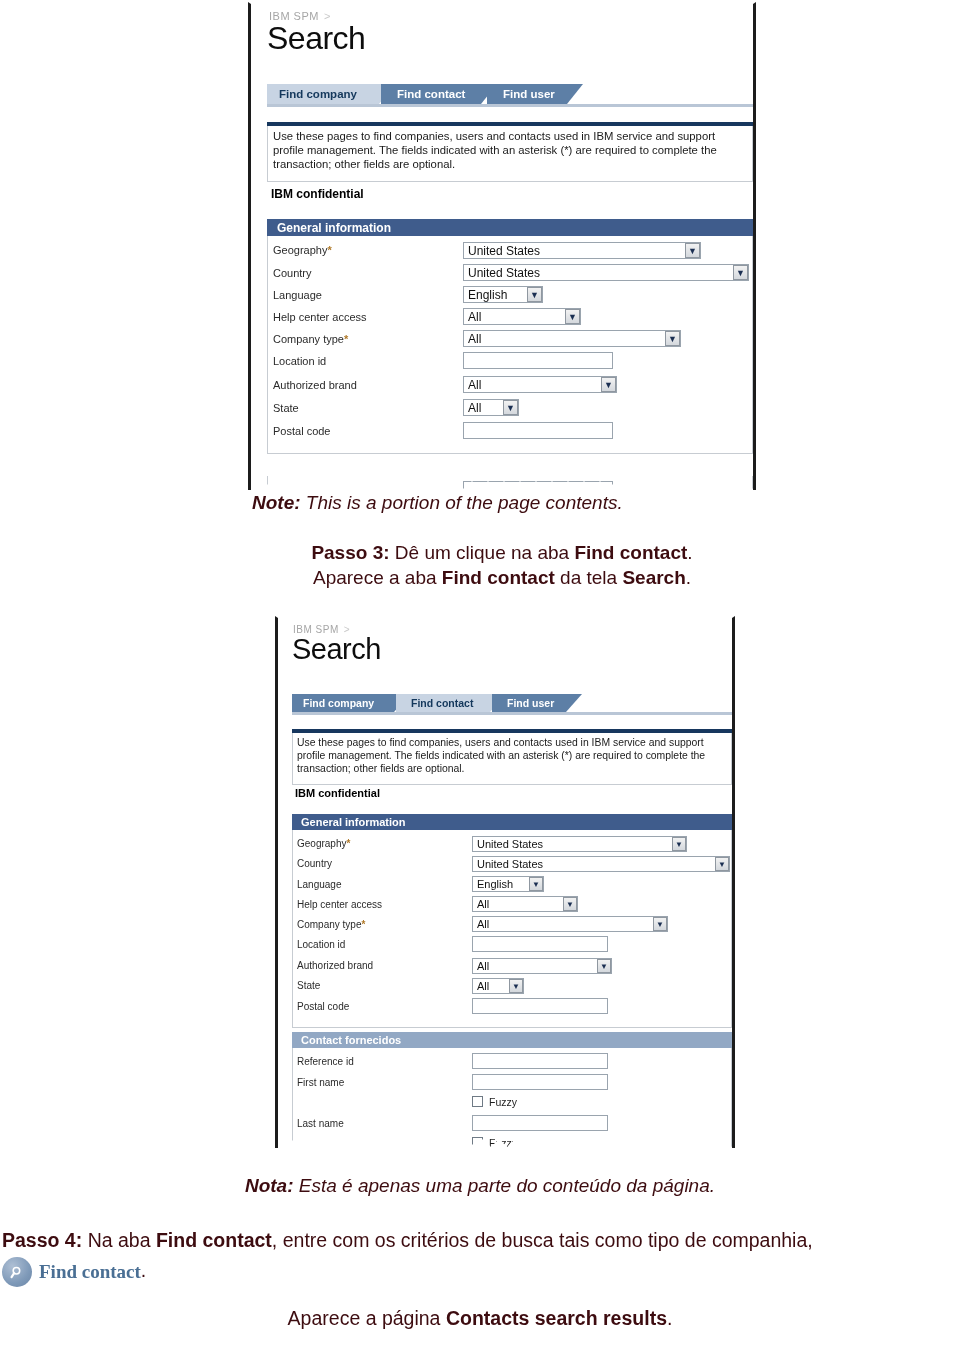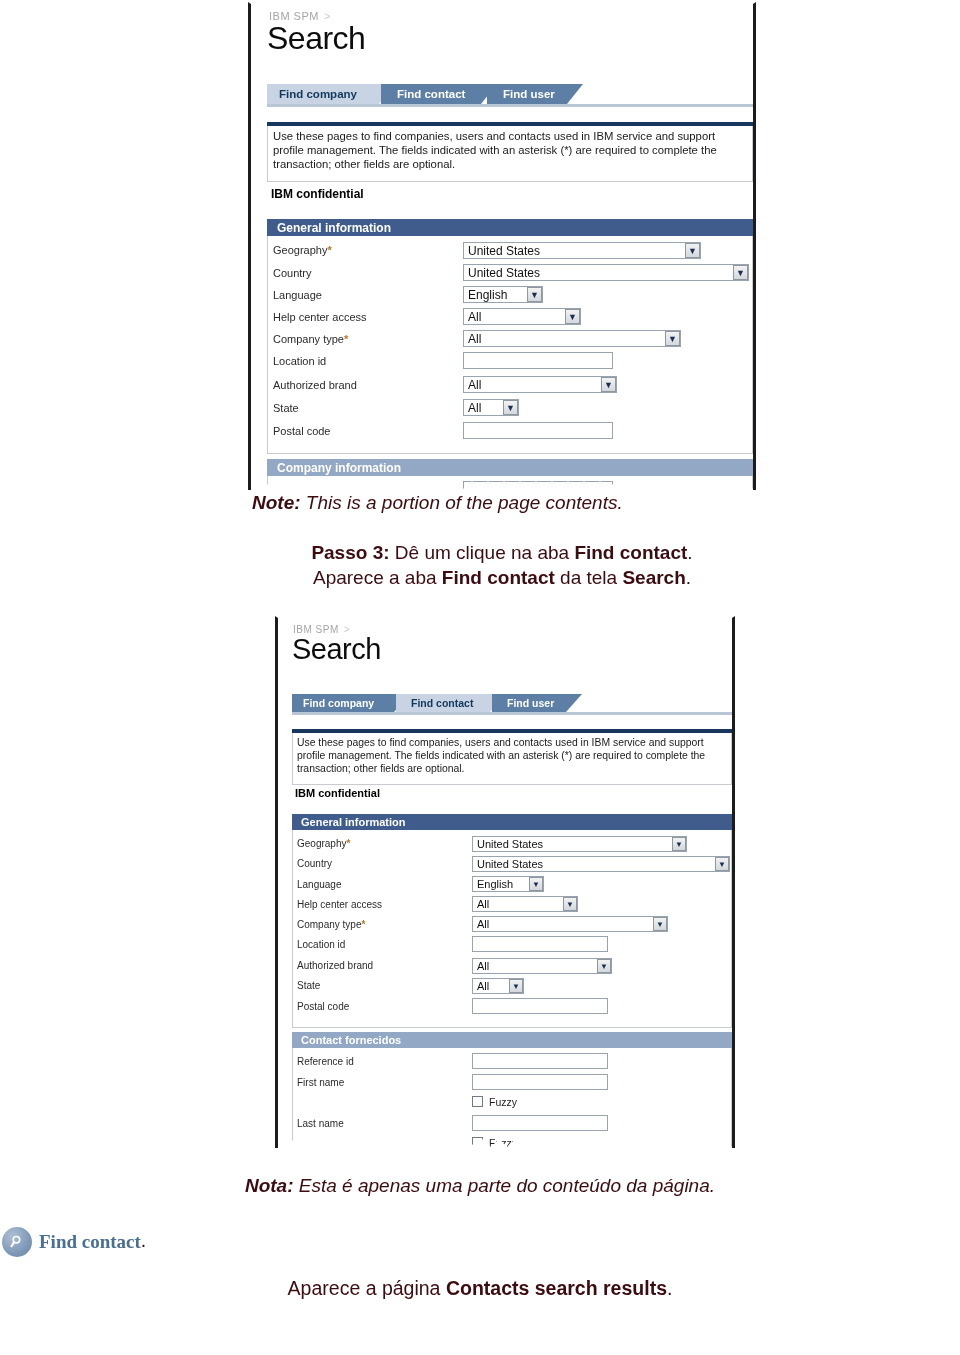--- a/index.html
+++ b/index.html
@@ -231,23 +231,20 @@
       <span class="arrow" style="width:15px;height:15px;font-size:9px;">▼</span>
     </div>
 
     <div class="frow" style="left:22px;top:421px;">
       <span class="flabel" style="font-size:11px;">Postal code</span>
     </div>
     <div class="ctl input" style="left:212px;top:418px;width:150px;height:17px;font-size:12px;">
       <span class="val"></span>
     </div>
 
-    <div class="sectionbar light" style="left:16px;top:455px;width:486px;height:17px;padding-left:10px;font-size:12px;">
-      <span>Company information</span>
-    </div>
     <div class="panelframe" style="left:16px;top:472px;width:486px;height:16px;border-top:none;"></div>
     <div class="ctl input" style="left:212px;top:477px;width:150px;height:14px;"></div>
 
     <svg class="zig" viewBox="0 0 514 12" preserveAspectRatio="none" style="width:514px;height:12px;left:-3px;">
       <path d="M0,12 L0,2 L8,10 L16,2 L24,10 L32,2 L40,10 L48,2 L56,10 L64,2 L72,10 L80,2 L88,10 L96,2 L104,10 L112,2 L120,10 L128,2 L136,10 L144,2 L152,10 L160,2 L168,10 L176,2 L184,10 L192,2 L200,10 L208,2 L216,10 L224,2 L232,10 L240,2 L248,10 L256,2 L264,10 L272,2 L280,10 L288,2 L296,10 L304,2 L312,10 L320,2 L328,10 L336,2 L344,10 L352,2 L360,10 L368,2 L376,10 L384,2 L392,10 L400,2 L408,10 L416,2 L424,10 L432,2 L440,10 L448,2 L456,10 L464,2 L472,10 L480,2 L488,10 L496,2 L504,10 L514,2 L514,12 Z" fill="#ffffff"></path>
     </svg>
   </div>
 </div>
 
 <div class="note" style="left:252px;top:492px;width:520px;font-size:19px;">
@@ -407,20 +404,23 @@
       <path d="M0,12 L0,2 L8,10 L16,2 L24,10 L32,2 L40,10 L48,2 L56,10 L64,2 L72,10 L80,2 L88,10 L96,2 L104,10 L112,2 L120,10 L128,2 L136,10 L144,2 L152,10 L160,2 L168,10 L176,2 L184,10 L192,2 L200,10 L208,2 L216,10 L224,2 L232,10 L240,2 L248,10 L256,2 L264,10 L272,2 L280,10 L288,2 L296,10 L304,2 L312,10 L320,2 L328,10 L336,2 L344,10 L352,2 L360,10 L368,2 L376,10 L384,2 L392,10 L400,2 L408,10 L416,2 L424,10 L432,2 L440,10 L448,2 L456,10 L466,2 L466,12 Z" fill="#ffffff"></path>
     </svg>
   </div>
 </div>
 
 <div class="note" style="left:0px;top:1175px;width:960px;text-align:center;font-size:19px;">
   <b>Nota:</b><span> Esta é apenas uma parte do conteúdo da página.</span>
 </div>
 
 <div class="narr" style="left:0px;top:1225px;width:960px;font-size:19.5px;line-height:1.55;">
+  <div style="padding-left:2px;">
+    <b>Passo 4:</b><span> Na aba </span><b>Find contact</b><span>, entre com os critérios de busca tais como tipo de companhia,</span>
+  </div>
   <div style="padding-left:2px;">
     <span class="fcbtn">
       <span class="circ">
         <svg width="17" height="17" viewBox="0 0 24 24" aria-hidden="true">
           <circle cx="10.5" cy="9.5" r="4.6" fill="none" stroke="#ffffff" stroke-width="2.2"></circle>
           <line x1="7.2" y1="13" x2="3.6" y2="18.4" stroke="#ffffff" stroke-width="3.1" stroke-linecap="round"></line>
         </svg>
       </span>
       <span class="fclabel">Find contact</span>
     </span><span>.</span>

